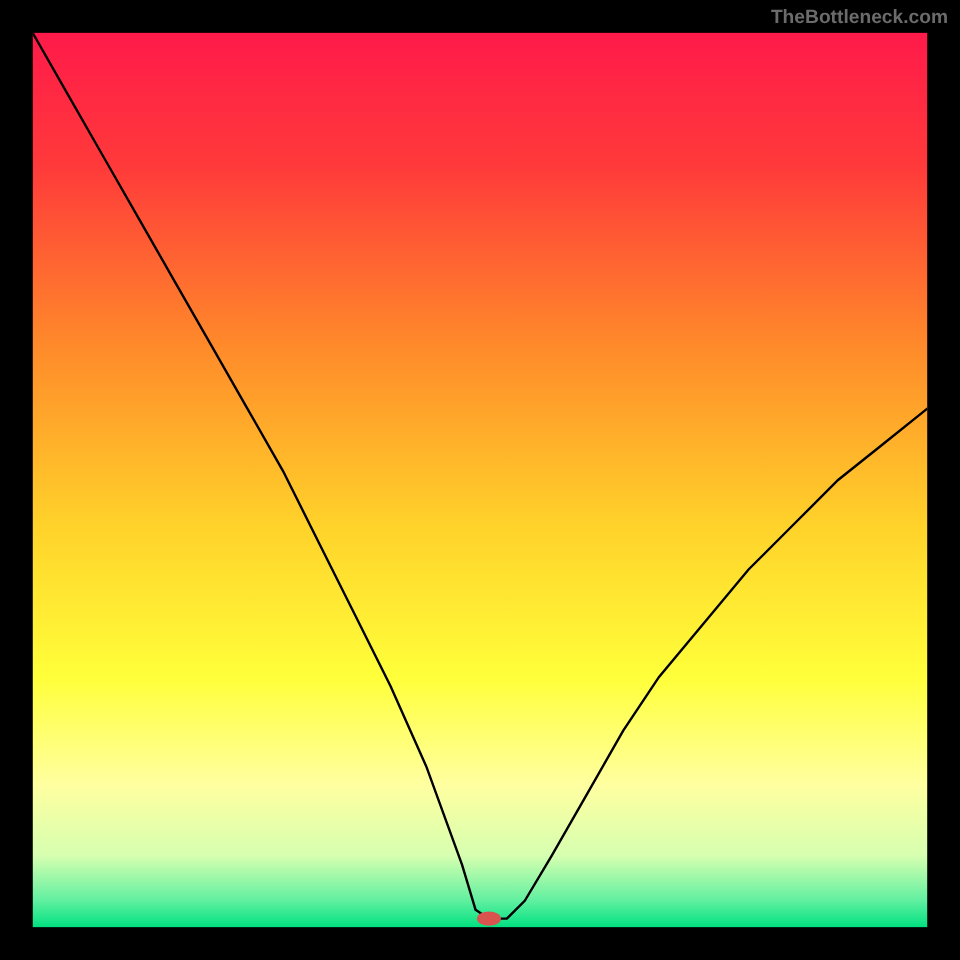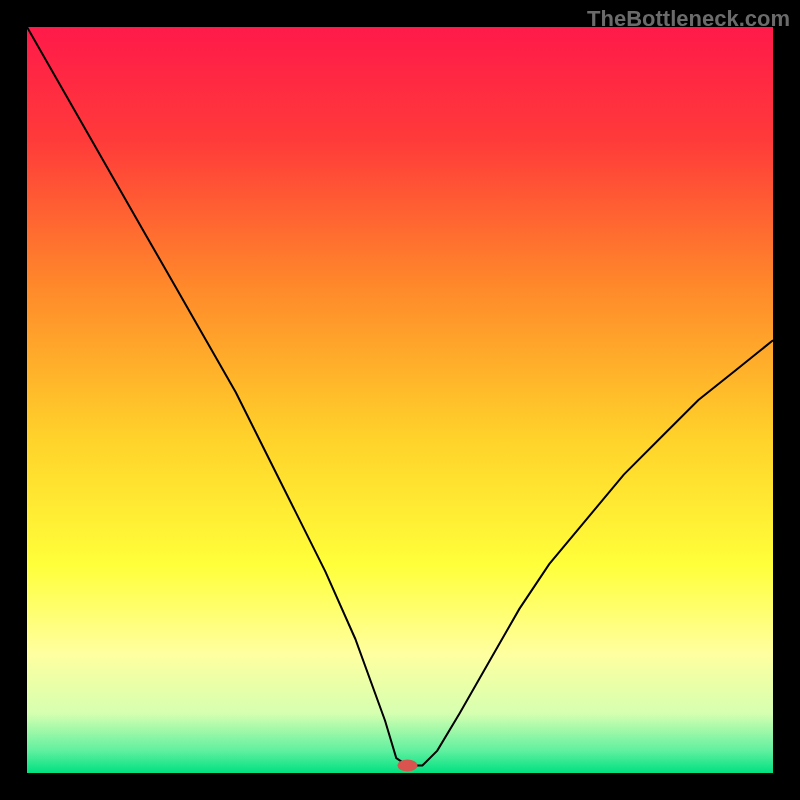--- a/index.html
+++ b/index.html
@@ -12,21 +12,21 @@
     width: 800px;
     height: 800px;
     position: relative;
     background: #000;
   }
   .attribution {
     position: absolute;
     top: 6px;
     right: 10px;
     color: #6b6b6b;
-    font-size: 22px;
+    font-size: 16px;
     font-weight: 600;
     letter-spacing: 0px;
     z-index: 5;
   }
   .plot-area {
     position: absolute;
     left: 27px;
     top: 27px;
     width: 746px;
     height: 746px;

